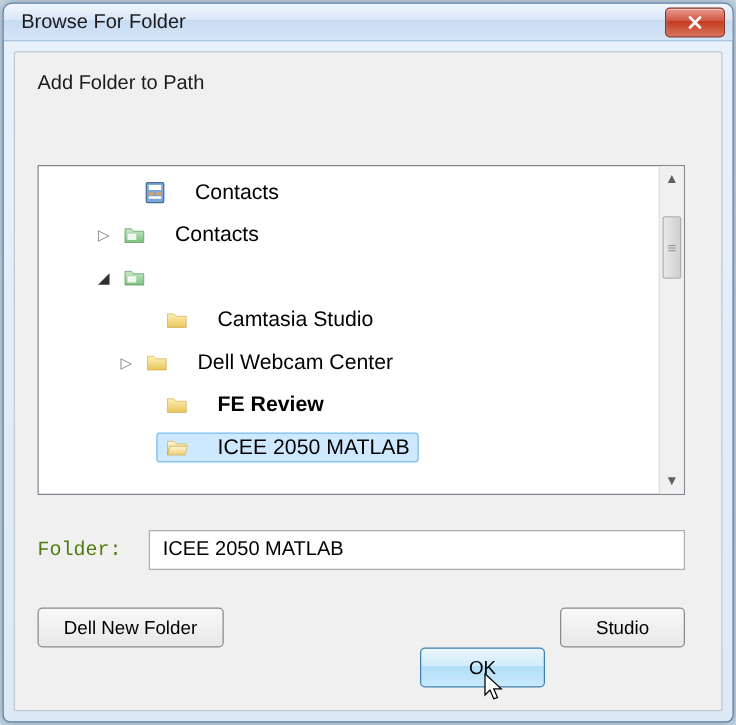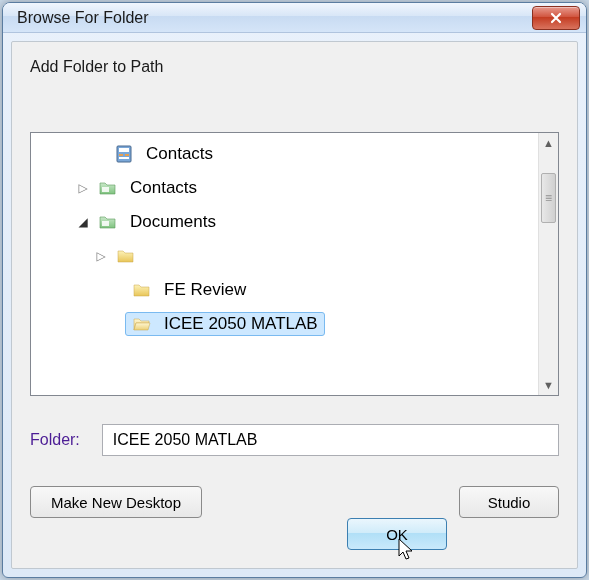--- a/index.html
+++ b/index.html
@@ -56,21 +56,21 @@
     .close-btn svg {
       width: 14px;
       height: 14px;
     }
     .content {
       flex: 1;
       background: #f0f0f0;
       margin: 8px;
       border: 1px solid #c0c8d0;
       border-radius: 2px;
-      padding: 16px 18px 18px 18px;
+      padding: 16px 29px 18px 18px;
       display: flex;
       flex-direction: column;
     }
     .instruction {
       font-size: 16px;
       color: #1a1a1a;
       margin-bottom: 56px;
     }
     .tree-container {
       border: 1px solid #828790;
@@ -104,21 +104,21 @@
     }
     .tree-item.selected .label-wrap {
       background: #cde8ff;
       border: 1px solid #7abaf0;
       border-radius: 3px;
       padding: 1px 6px;
     }
     .tree-item .label-wrap {
       display: flex;
       align-items: center;
-      gap: 12px;
+      gap: 22px;
       padding: 2px 7px;
     }
     .icon-box {
       width: 20px;
       height: 20px;
       flex: none;
       display: flex;
       align-items: center;
       justify-content: center;
     }
@@ -159,21 +159,22 @@
       font-size: 12px;
     }
     .folder-row {
       display: flex;
       align-items: center;
       margin-top: 28px;
       gap: 22px;
     }
     .folder-label {
       font-size: 16px;
-      color: #4c1d95;
+      color: #4d7c0f;
+      font-family: Liberation Mono, monospace;
     }
     .folder-input {
       flex: 1;
       height: 32px;
       border: 1px solid #abadb3;
       background: #fff;
       padding: 0 10px;
       font-size: 16px;
       color: #000;
     }
@@ -281,34 +282,45 @@
           </div>
           <div class="tree-item" style="padding-left: 44px;">
             <span class="expander" style="color: rgb(48, 48, 48);">◢</span>
             <span class="label-wrap">
               <span class="icon-box">
                 <svg width="20" height="20" viewBox="0 0 20 20">
                   <path d="M2 5 L7 5 L9 7 L17 7 L17 16 L2 16 Z" fill="url(#sysFolderGrad)" stroke="#5a9a5a" stroke-width="0.6"></path>
                   <rect x="4" y="9" width="7" height="5" fill="#fff" opacity="0.85"></rect>
                 </svg>
               </span>
-              <span>Documents</span>
+            </span>
+          </div>
+          <div class="tree-item" style="padding-left: 78px;">
+            <span class="expander"></span>
+            <span class="label-wrap">
+              <span class="icon-box">
+                <svg width="20" height="20" viewBox="0 0 20 20">
+                  <path class="folder-svg" d="M2 5 L7 5 L9 7 L17 7 L17 16 L2 16 Z"></path>
+                </svg>
+              </span>
+              <span>Camtasia Studio</span>
             </span>
           </div>
           <div class="tree-item" style="padding-left: 62px;">
             <span class="expander">▷</span>
             <span class="label-wrap">
               <span class="icon-box">
                 <svg width="20" height="20" viewBox="0 0 20 20">
                   <path class="folder-svg" d="M2 5 L7 5 L9 7 L17 7 L17 16 L2 16 Z"></path>
                 </svg>
               </span>
-            </span>
-          </div>
-          <div class="tree-item" style="padding-left: 78px;">
+              <span>Dell Webcam Center</span>
+            </span>
+          </div>
+          <div class="tree-item" style="padding-left: 78px; font-weight: bold;">
             <span class="expander"></span>
             <span class="label-wrap">
               <span class="icon-box">
                 <svg width="20" height="20" viewBox="0 0 20 20">
                   <path class="folder-svg" d="M2 5 L7 5 L9 7 L17 7 L17 16 L2 16 Z"></path>
                 </svg>
               </span>
               <span>FE Review</span>
             </span>
           </div>
@@ -331,21 +343,21 @@
         <div class="scroll-btn">▼</div>
       </div>
     </div>
 
     <div class="folder-row">
       <span class="folder-label">Folder:</span>
       <input class="folder-input" type="text" value="ICEE 2050 MATLAB" style="">
     </div>
 
     <div class="button-row">
-      <button class="btn">Make New Desktop</button>
+      <button class="btn">Dell New Folder</button>
       <div class="button-group">
         <button class="btn default">
           <span>OK</span>
           <span class="cursor-overlay">
             <svg width="20" height="26" viewBox="0 0 20 26">
               <path d="M2 1 L2 18 L6 14 L9 21 L12 20 L9 13 L15 13 Z" fill="#fff" stroke="#000" stroke-width="1"></path>
             </svg>
           </span>
         </button>
         <button class="btn">Studio</button>

